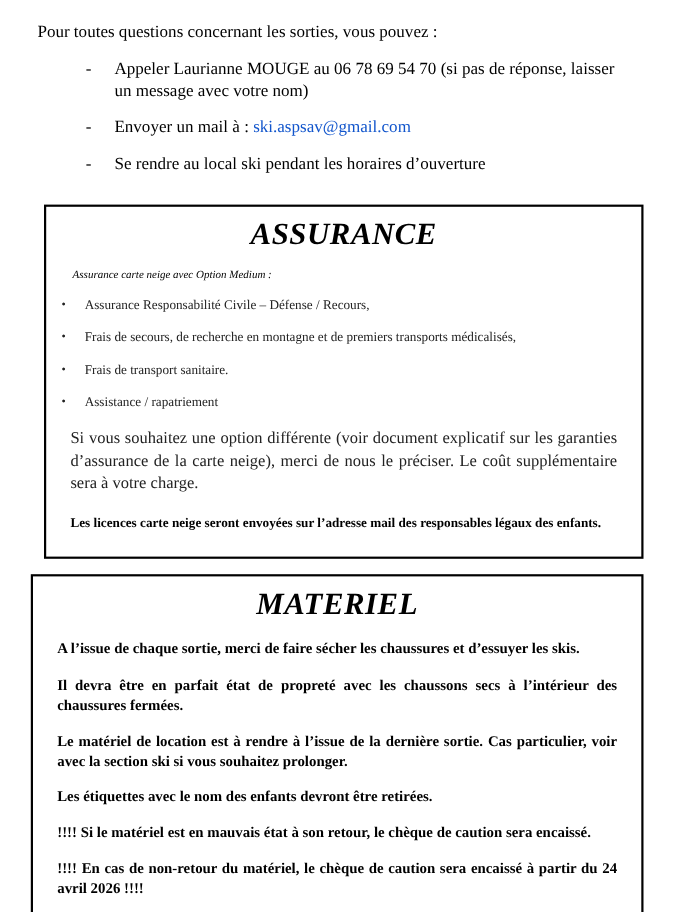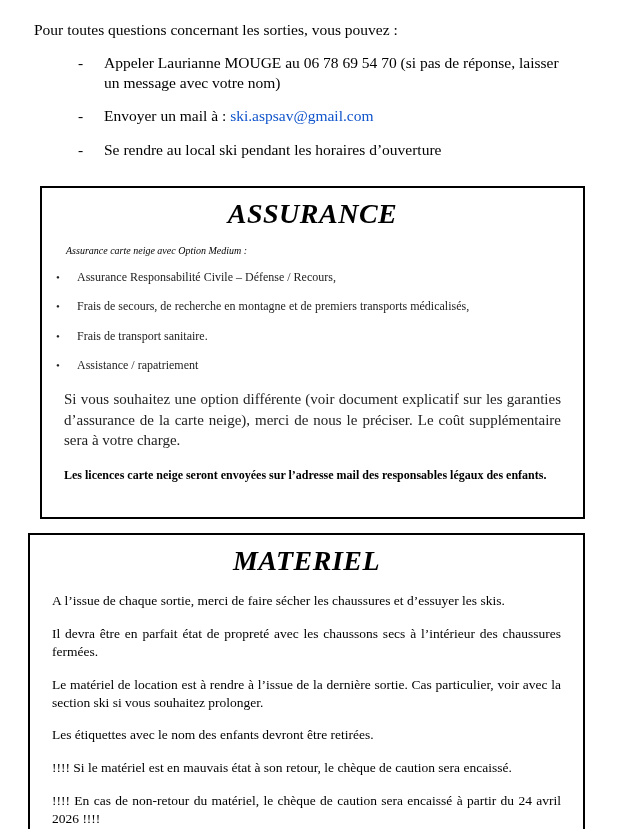--- a/index.html
+++ b/index.html
@@ -39,21 +39,21 @@
   .itxt { flex: 1; }
   a.email {
     cursor: pointer;
   }
 
   
   .box {
     box-sizing: border-box;
     border: 2px solid #000000;
     margin: 26px 40px 0 40px;
-    padding: 8px 22px 32px 22px;
+    padding: 8px 22px 21px 22px;
   }
   .box-title {
     margin: 2px 0 0 0;
     text-align: center;
     font-size: 28px;
     font-weight: bold;
     font-style: italic;
     letter-spacing: 0.5px;
   }
   .subtitle {
@@ -86,21 +86,21 @@
     margin: 16px 0 2px 0;
     font-size: 12px;
     font-weight: bold;
     line-height: 1.35;
   }
 
   .materiel { margin-top: 14px; padding-bottom: 20px; margin-left: 28px; }
   .materiel .mp {
     margin: 15px 0 0 0;
     font-size: 13.5px;
-    font-weight: normal;
+    font-weight: bold;
     text-align: justify;
     line-height: 1.32;
   }
 
   
   .signature {
     margin: 16px 46px 0 0;
     text-align: right;
     font-size: 12.5px;
     line-height: 1.3;

